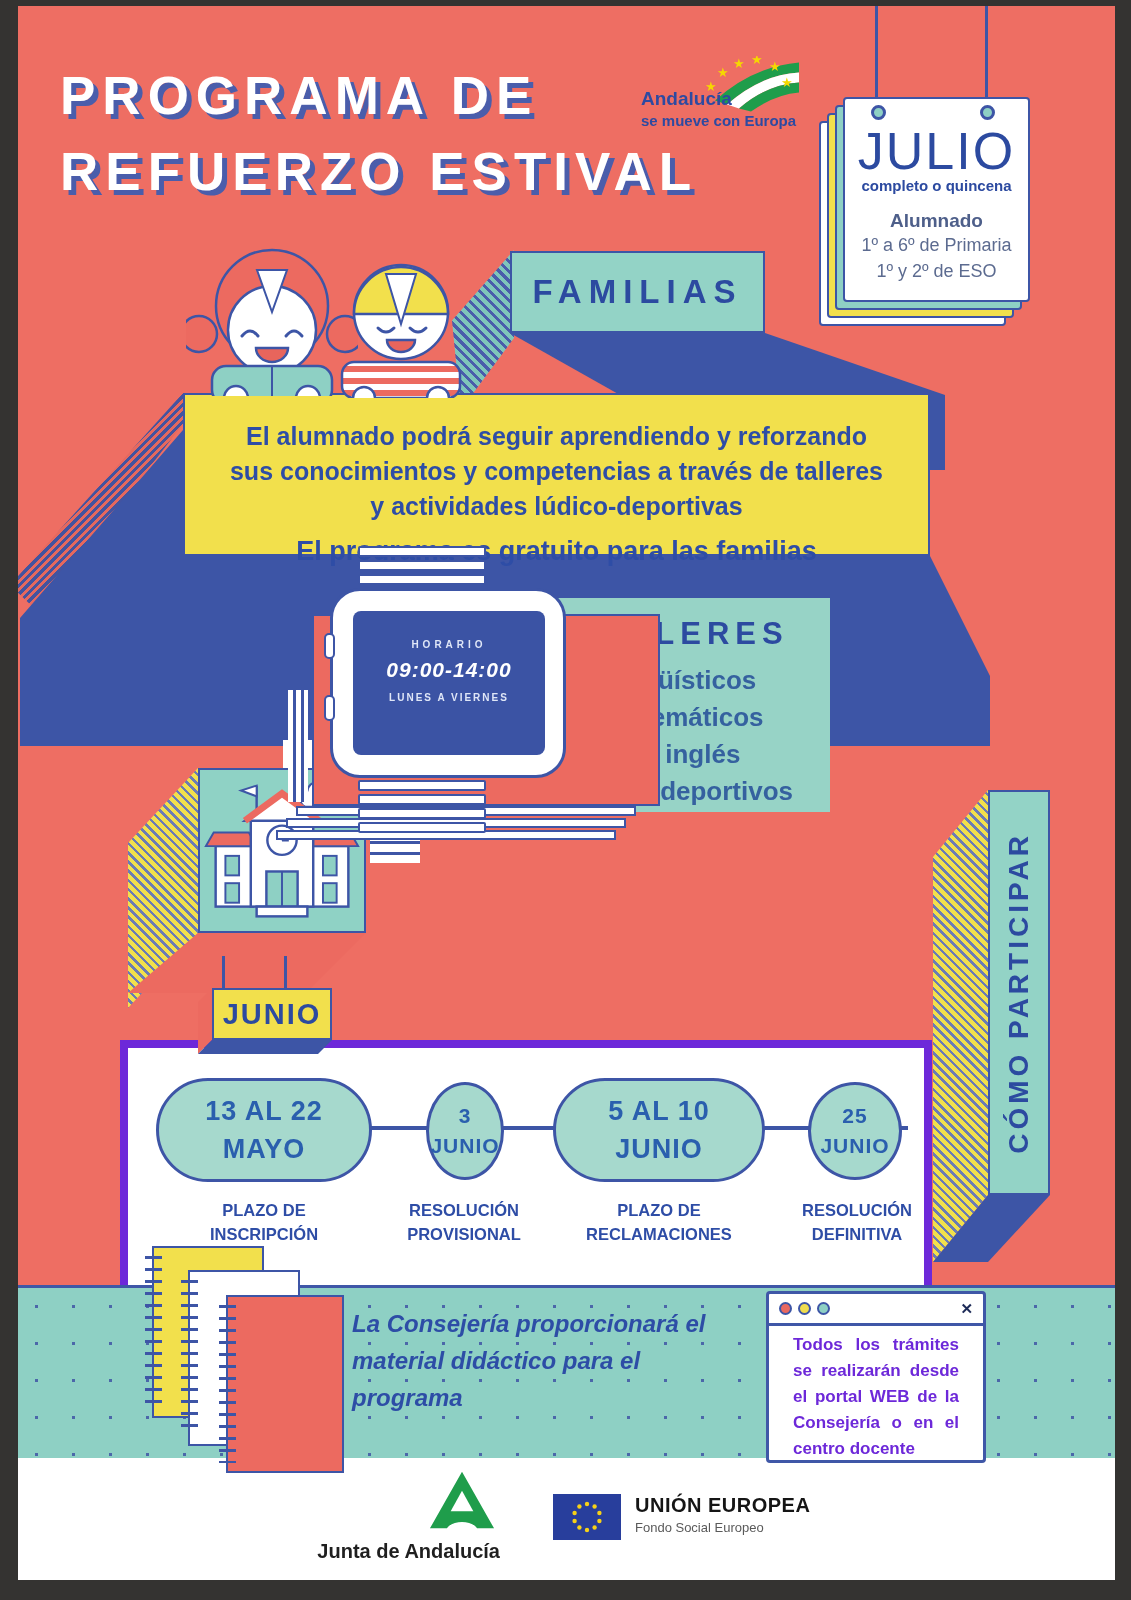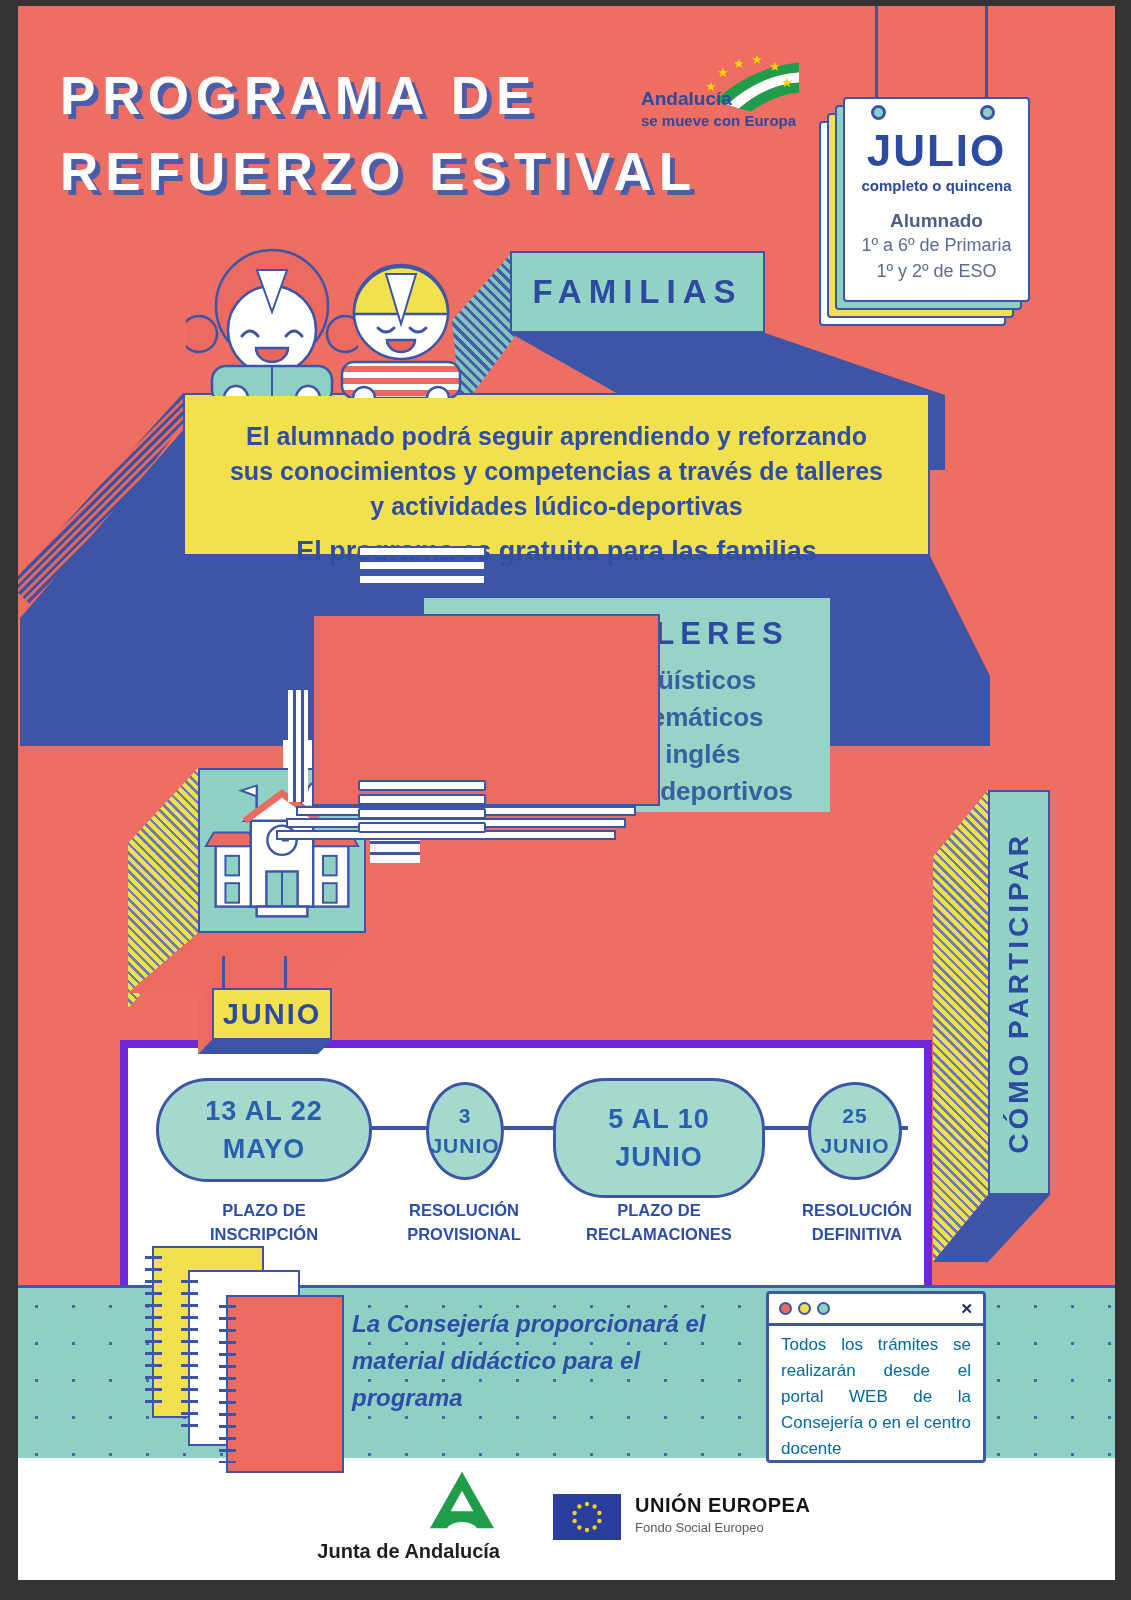--- a/index.html
+++ b/index.html
@@ -21,21 +21,21 @@
   .brand{left:633px;top:56px;width:170px;height:92px;}
   .brand .l1{position:absolute;left:8px;top:32px;font-size:19px;font-weight:bold;color:#2d4aa1;}
   .brand .l2{position:absolute;left:8px;top:56px;font-size:15px;font-weight:bold;color:#2d4aa1;}
   .brand svg{position:absolute;right:0;top:0;}
 
   
   .string{width:3px;background:#3d55a6;top:6px;height:100px;}
   .card-layer{position:absolute;border:2.5px solid #3d55a6;border-radius:4px;}
   .julio-card{left:843px;top:97px;width:187px;height:205px;background:#fff;border:2.5px solid #3d55a6;border-radius:4px;text-align:center;z-index:2;}
   .grommet{position:absolute;top:6px;width:15px;height:15px;border-radius:50%;background:#8ed0c4;border:3px solid #3d55a6;}
-  .julio-month{margin-top:30px;font-size:44px;font-weight:700;letter-spacing:2px;color:#2c4aa0;line-height:44px;}
+  .julio-month{margin-top:30px;font-size:52px;font-weight:400;letter-spacing:2px;color:#2c4aa0;line-height:44px;}
   .julio-mode{font-size:15px;font-weight:bold;color:#2c4aa0;margin-top:4px;}
   .julio-aud-h{font-size:19px;font-weight:bold;color:#4e5f8a;margin-top:16px;}
   .julio-aud{font-size:18px;color:#5c6b90;line-height:26px;}
 
   
   .shape{position:absolute;}
   .hatch-teal{background:repeating-linear-gradient(45deg,#7fc6ba 0 4px,#4a5dab 4px 7px);}
   .hatch-red{background:repeating-linear-gradient(135deg,#e5685e 0 3px,#44539f 3px 6px);}
   .hatch-yellow{background:repeating-linear-gradient(45deg,#f2e04c 0 4px,#6b7cb5 4px 6.5px);}
   .blue-fill{background:#3d55a6;}
@@ -98,21 +98,21 @@
   .band{left:18px;top:1285px;width:1097px;height:173px;background-color:#8ed0c4;background-image:radial-gradient(#4b67a9 1.6px,transparent 1.9px);background-size:37px 37px;border-top:3px solid #3f57a7;z-index:5;}
   .notebook{position:absolute;border:2.5px solid #3d55a6;z-index:7;}
   .notebook .spiral{position:absolute;left:-9px;top:8px;bottom:8px;width:17px;background:repeating-linear-gradient(180deg,#3d55a6 0 3.5px,transparent 3.5px 12px);}
   .materials{left:352px;top:1305px;width:370px;font-size:24px;font-weight:600;color:#2d4da6;line-height:37px;z-index:8;font-style:italic;}
 
   
   .browser{left:766px;top:1291px;width:220px;height:172px;background:#fff;border:3px solid #3f57a7;border-radius:4px;z-index:8;}
   .browser-bar{height:32px;border-bottom:3px solid #3f57a7;display:flex;align-items:center;padding:0 10px;gap:6px;}
   .wdot{width:13px;height:13px;border-radius:50%;border:2px solid #3d55a6;}
   .browser-close{margin-left:auto;font-size:15px;font-weight:800;color:#1c2a57;}
-  .browser-body{padding:6px 12px;font-size:17px;font-weight:normal;color:#0369a1;line-height:26px;text-align:justify;}
+  .browser-body{padding:6px 24px;font-size:17px;font-weight:bold;color:#6d28d9;line-height:26px;text-align:justify;}
 
   
   .footer-bg{left:18px;top:1458px;width:1097px;height:122px;background:#fff;z-index:6;}
   .junta{left:300px;top:1468px;width:200px;text-align:right;z-index:8;}
   .junta-name{margin-top:2px;font-size:20px;font-weight:bold;color:#1f1f1f;}
   .eu{left:553px;top:1494px;z-index:8;display:flex;gap:14px;align-items:flex-start;}
   .eu-name{font-size:20px;font-weight:800;color:#151515;letter-spacing:0.5px;}
   .eu-sub{font-size:13px;color:#5a5a5a;margin-top:3px;}
 </style>
 </head>
@@ -218,20 +218,29 @@
   <div class="sheet" style="left:296px;top:806px;width:340px;height:10px;"></div>
   <div class="sheet" style="left:286px;top:818px;width:340px;height:10px;"></div>
   <div class="sheet" style="left:276px;top:830px;width:340px;height:10px;"></div>
   <div class="band-bar" style="top:546px;"></div>
   <div class="band-bar" style="top:560px;"></div>
   <div class="band-bar" style="top:574px;"></div>
   <div class="band-bar" style="top:780px;"></div>
   <div class="band-bar" style="top:794px;"></div>
   <div class="band-bar" style="top:808px;"></div>
   <div class="band-bar" style="top:822px;"></div>
+  <div class="watch-body abs">
+    <div class="watch-btn" style="top:42px;"></div>
+    <div class="watch-btn" style="top:104px;"></div>
+    <div class="watch-screen">
+      <div class="ws-h">HORARIO</div>
+      <div class="ws-t">09:00-14:00</div>
+      <div class="ws-d">LUNES A VIERNES</div>
+    </div>
+  </div>
 
   <div class="abs vstripes" style="left:283px;top:740px;width:48px;height:28px;z-index:1;"></div>
   <div class="abs hstripes" style="left:370px;top:745px;width:50px;height:118px;z-index:1;"></div>
 
   <div class="shape hatch-yellow" style="left:120px;top:768px;width:78px;height:240px;clip-path:polygon(78px 0,78px 165px,8px 240px,8px 75px);"></div>
   <div class="shape" style="left:128px;top:933px;width:238px;height:60px;background:#ec6a60;clip-path:polygon(70px 0,238px 0,178px 60px,0 60px);"></div>
   <div class="school-sq abs">
     <svg width="164" height="161" viewBox="0 0 168 165">
       <path d="M108,38 a9,9 0 0 1 2,-17 a11,11 0 0 1 21,-2 a8,8 0 0 1 9,19 z" fill="#fff" stroke="#3d55a6" stroke-width="2.5"></path>
       <line x1="58" y1="16" x2="58" y2="42" stroke="#3d55a6" stroke-width="2.5"></line>
@@ -267,21 +276,21 @@
   <div class="tl-panel abs">
     <div class="tl-line"></div>
     <div class="pill" style="left:28px;top:30px;width:216px;height:104px;border-radius:52px;">
       <div class="d">13 AL 22</div>
       <div class="d">MAYO</div>
     </div>
     <div class="pill small" style="left:298px;top:34px;width:78px;height:98px;border-radius:50%;">
       <div class="d">3</div>
       <div class="d">JUNIO</div>
     </div>
-    <div class="pill" style="left:425px;top:30px;width:212px;height:120px;border-radius:52px;">
+    <div class="pill" style="left:425px;top:30px;width:212px;height:104px;border-radius:52px;">
       <div class="d">5 AL 10</div>
       <div class="d">JUNIO</div>
     </div>
     <div class="pill small" style="left:680px;top:34px;width:94px;height:98px;border-radius:50%;">
       <div class="d">25</div>
       <div class="d">JUNIO</div>
     </div>
     <div class="tl-label" style="left:36px;">
       <div>PLAZO DE</div>
       <div>INSCRIPCIÓN</div>

